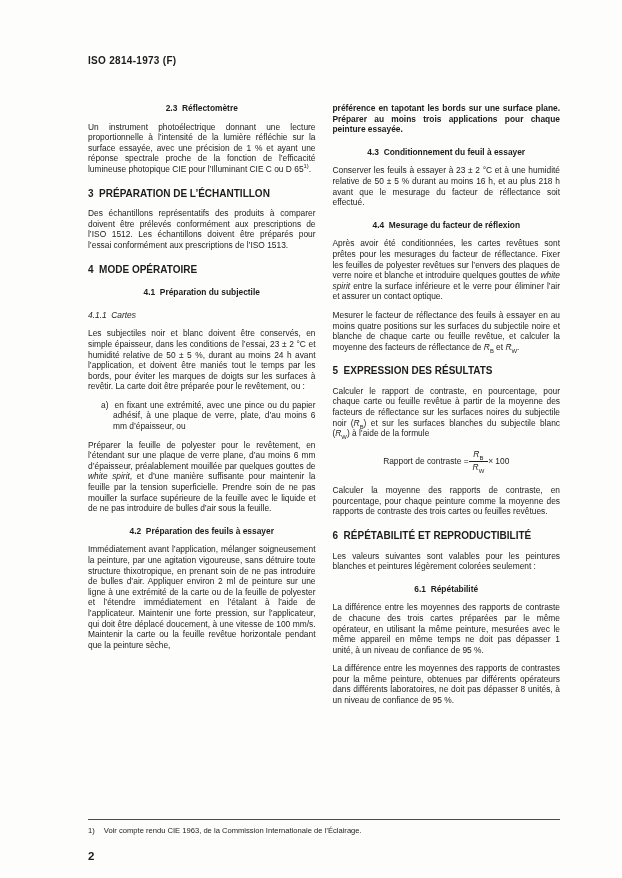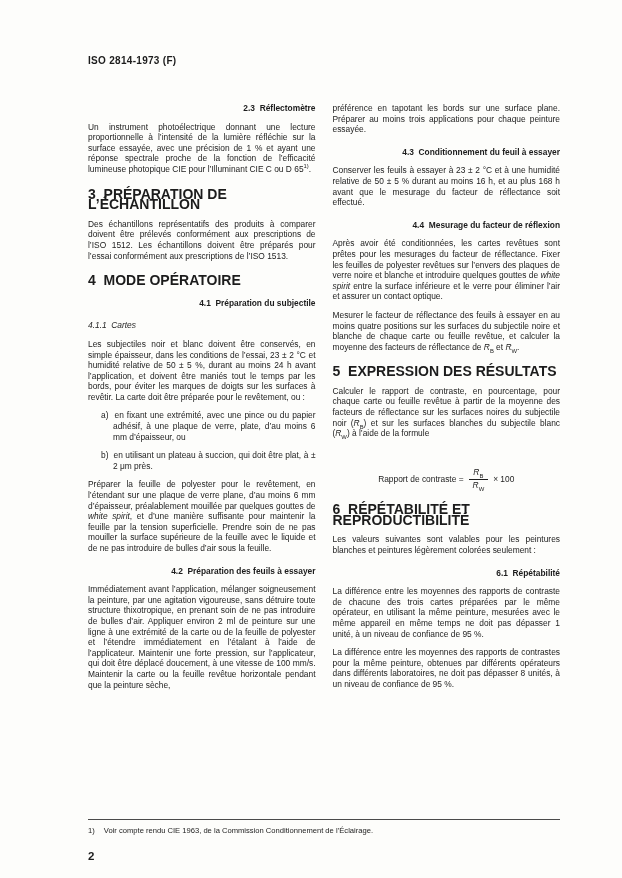--- a/index.html
+++ b/index.html
@@ -29,49 +29,48 @@
     display: flex;
     gap: 17px;
   }
   .col {
     flex: 1;
     min-width: 0;
     font-size: 8.4px;
     line-height: 10.6px;
     text-align: justify;
   }
-  .col > :first-child { margin-top: 0 !important; }
+  .col > :first-child { margin-top: 0 !important; font-weight: bold; }
   .blk.p { margin: 0 0 8px 0; }
   .blk.h-section {
     font-weight: bold;
-    font-size: 14px;
+    font-size: 10px;
     margin: 14px 0 9px 0;
     text-align: left;
   }
   .blk.h-sub {
     font-weight: bold;
     margin: 12px 0 8px 0;
-    text-align: right;
+    text-align: center;
   }
   .blk.h-italic {
     font-style: italic;
     margin: 12px 0 8px 0;
     text-align: left;
   }
   .blk.list-item {
     margin: 4px 0 8px 0;
     padding-left: 25px;
     text-indent: -12px;
   }
   .formula {
     display: flex;
     align-items: center;
     justify-content: center;
-    gap: 5px;
-    margin: 29px 0 13px 0;
+    margin: 11px 0 13px 0;
     text-align: left;
   }
   .frac {
     display: inline-flex;
     flex-direction: column;
     align-items: center;
     line-height: 1.15;
   }
   .frac .num { padding: 0 4px 1px 4px; }
   .frac .den { border-top: 1px solid #1c1c1c; padding: 1px 4px 0 4px; }
@@ -111,50 +110,50 @@
     <div class="col" id="col-left">
         <div class="blk h-sub">2.3&nbsp;&nbsp;Réflectomètre</div>
         <div class="blk p">Un instrument photoélectrique donnant une lecture proportionnelle à l’intensité de la lumière réfléchie sur la surface essayée, avec une précision de 1 % et ayant une réponse spectrale proche de la fonction de l’efficacité lumineuse photopique CIE pour l’Illuminant CIE C ou D 65<sup>1)</sup>.</div>
         <div class="blk h-section">3&nbsp;&nbsp;PRÉPARATION DE L’ÉCHANTILLON</div>
         <div class="blk p">Des échantillons représentatifs des produits à comparer doivent être prélevés conformément aux prescriptions de l’ISO 1512. Les échantillons doivent être préparés pour l’essai conformément aux prescriptions de l’ISO 1513.</div>
         <div class="blk h-section">4&nbsp;&nbsp;MODE OPÉRATOIRE</div>
         <div class="blk h-sub">4.1&nbsp;&nbsp;Préparation du subjectile</div>
         <div class="blk h-italic">4.1.1&nbsp;&nbsp;Cartes</div>
         <div class="blk p">Les subjectiles noir et blanc doivent être conservés, en simple épaisseur, dans les conditions de l’essai, 23 ± 2 °C et humidité relative de 50 ± 5 %, durant au moins 24 h avant l’application, et doivent être maniés tout le temps par les bords, pour éviter les marques de doigts sur les surfaces à revêtir. La carte doit être préparée pour le revêtement, ou :</div>
         <div class="blk list-item">a)&nbsp;&nbsp;en fixant une extrémité, avec une pince ou du papier adhésif, à une plaque de verre, plate, d’au moins 6 mm d’épaisseur, ou</div>
-        <div class="blk list-item">b)&nbsp;&nbsp;en utilisant un plateau à succion, qui doit être plat, à ± 2 μm près.</div>
         <div class="blk p">Préparer la feuille de polyester pour le revêtement, en l’étendant sur une plaque de verre plane, d’au moins 6 mm d’épaisseur, préalablement mouillée par quelques gouttes de <i>white spirit</i>, et d’une manière suffisante pour maintenir la feuille par la tension superficielle. Prendre soin de ne pas mouiller la surface supérieure de la feuille avec le liquide et de ne pas introduire de bulles d’air sous la feuille.</div>
         <div class="blk h-sub">4.2&nbsp;&nbsp;Préparation des feuils à essayer</div>
         <div class="blk p">Immédiatement avant l’application, mélanger soigneusement la peinture, par une agitation vigoureuse, sans détruire toute structure thixotropique, en prenant soin de ne pas introduire de bulles d’air. Appliquer environ 2 ml de peinture sur une ligne à une extrémité de la carte ou de la feuille de polyester et l’étendre immédiatement en l’étalant à l’aide de l’applicateur. Maintenir une forte pression, sur l’applicateur, qui doit être déplacé doucement, à une vitesse de 100 mm/s. Maintenir la carte ou la feuille revêtue horizontale pendant que la peinture sèche,</div>
       </div>
     <div class="col" id="col-right">
         <div class="blk p">préférence en tapotant les bords sur une surface plane. Préparer au moins trois applications pour chaque peinture essayée.</div>
         <div class="blk h-sub">4.3&nbsp;&nbsp;Conditionnement du feuil à essayer</div>
-        <div class="blk p">Conserver les feuils à essayer à 23 ± 2 °C et à une humidité relative de 50 ± 5 % durant au moins 16 h, et au plus 168 h avant que le mesurage du facteur de réflectance soit effectué.</div>
+        <div class="blk p">Conserver les feuils à essayer à 23 ± 2 °C et à une humidité relative de 50 ± 5 % durant au moins 16 h, et au plus 218 h avant que le mesurage du facteur de réflectance soit effectué.</div>
         <div class="blk h-sub">4.4&nbsp;&nbsp;Mesurage du facteur de réflexion</div>
         <div class="blk p">Après avoir été conditionnées, les cartes revêtues sont prêtes pour les mesurages du facteur de réflectance. Fixer les feuilles de polyester revêtues sur l’envers des plaques de verre noire et blanche et introduire quelques gouttes de <i>white spirit</i> entre la surface inférieure et le verre pour éliminer l’air et assurer un contact optique.</div>
         <div class="blk p">Mesurer le facteur de réflectance des feuils à essayer en au moins quatre positions sur les surfaces du subjectile noire et blanche de chaque carte ou feuille revêtue, et calculer la moyenne des facteurs de réflectance de <i>R</i><sub>B</sub> et <i>R</i><sub>W</sub>.</div>
         <div class="blk h-section">5&nbsp;&nbsp;EXPRESSION DES RÉSULTATS</div>
         <div class="blk p">Calculer le rapport de contraste, en pourcentage, pour chaque carte ou feuille revêtue à partir de la moyenne des facteurs de réflectance sur les surfaces noires du subjectile noir (<i>R</i><sub>B</sub>) et sur les surfaces blanches du subjectile blanc (<i>R</i><sub>W</sub>) à l’aide de la formule</div>
         <div class="formula">
           <span class="f-label">Rapport de contraste&nbsp;=</span>
           <span class="frac">
             <span class="num"><i>R</i><sub>B</sub></span>
             <span class="den"><i>R</i><sub>W</sub></span>
           </span>
           <span class="f-suffix">×&nbsp;100</span>
         </div>
+        <div class="blk p">Calculer la moyenne des rapports de contraste, en pourcentage, pour chaque peinture comme la moyenne des rapports de contraste des trois cartes ou feuilles revêtues.</div>
         <div class="blk h-section">6&nbsp;&nbsp;RÉPÉTABILITÉ ET REPRODUCTIBILITÉ</div>
         <div class="blk p">Les valeurs suivantes sont valables pour les peintures blanches et peintures légèrement colorées seulement :</div>
         <div class="blk h-sub">6.1&nbsp;&nbsp;Répétabilité</div>
         <div class="blk p">La différence entre les moyennes des rapports de contraste de chacune des trois cartes préparées par le même opérateur, en utilisant la même peinture, mesurées avec le même appareil en même temps ne doit pas dépasser 1 unité, à un niveau de confiance de 95 %.</div>
         <div class="blk p">La différence entre les moyennes des rapports de contrastes pour la même peinture, obtenues par différents opérateurs dans différents laboratoires, ne doit pas dépasser 8 unités, à un niveau de confiance de 95 %.</div>
       </div>
   </div>
 
   <div class="footer">
     <hr class="footnote-rule">
     <div class="footnote">
-      <span class="fn-marker">1)</span><span>Voir compte rendu CIE 1963, de la Commission Conditionnement de l’Éclairage.</span>
+      <span class="fn-marker">1)</span><span>Voir compte rendu CIE 1963, de la Commission Internationale de l’Éclairage.</span>
     </div>
     <div class="page-number">2</div>
   </div>
 </div>
 
 </body></html>

